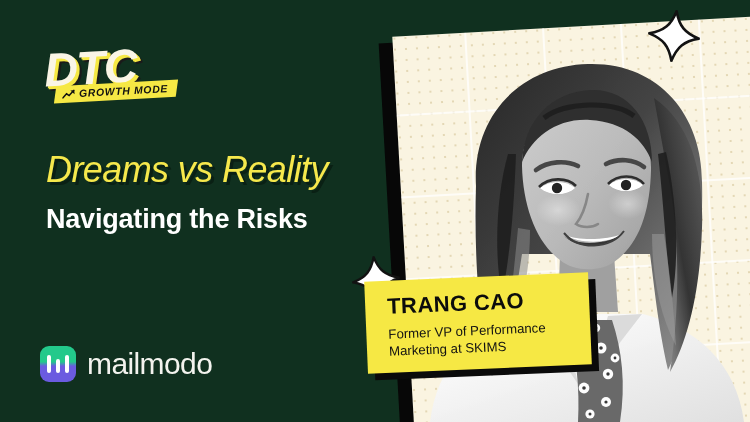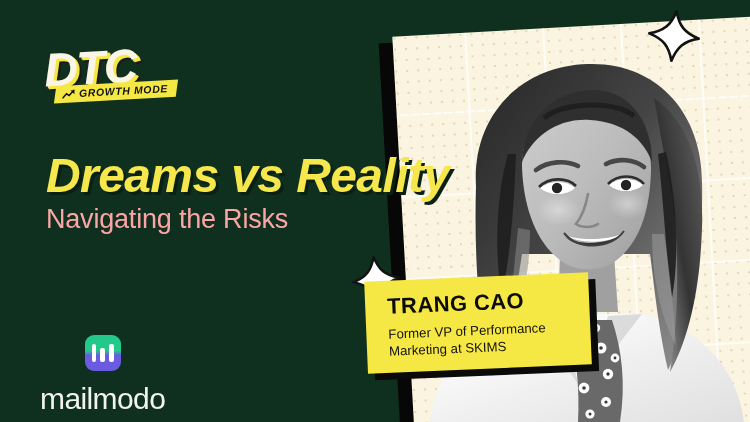--- a/index.html
+++ b/index.html
@@ -120,35 +120,35 @@
   .dtc-banner-inner{ transform:skewX(11deg); display:flex; align-items:center; gap:4px; }
   .dtc-banner-text{
     font-size:10.4px; font-weight:bold; font-style:italic;
     color:#111; letter-spacing:.7px; white-space:nowrap;
   }
   .dtc-arrow{ width:13px; height:9px; display:block; }
 
   
   .title{
     position:absolute; left:46px; top:152px;
-    font-size:48px; font-weight:bold; font-style:italic;
+    font-size:36px; font-weight:normal; font-style:italic;
     color:#F6E84C; letter-spacing:-.6px; line-height:1;
     text-shadow:3px 3px 0 #0A2014;
     white-space:nowrap;
   }
   .subtitle{
     position:absolute; left:46px; top:202px;
-    font-size:27px; font-weight:400; color:#fca5a5;
+    font-size:27px; font-weight:700; color:#ffffff;
     line-height:1.33; letter-spacing:-.2px;
   }
 
   
   .brand{
-    position:absolute; left:40px; top:335px;
-    display:flex; align-items:center; gap:11px;flex-direction:column;
+    position:absolute; left:40px; top:346px;
+    display:flex; align-items:center; gap:11px;
   }
   .brand-mark{
     width:36px; height:36px; border-radius:9px;
     background:linear-gradient(180deg,#23C98B 0%,#23C98B 44%,#6B5BE0 56%,#6B5BE0 100%);
     position:relative; overflow:hidden; flex:0 0 auto;
   }
   .brand-mark i{
     position:absolute; background:#FFFFFF; border-radius:2px; display:block;
   }
   .bm1{ left:7px;  top:9px;  width:4.4px; height:18px; }

